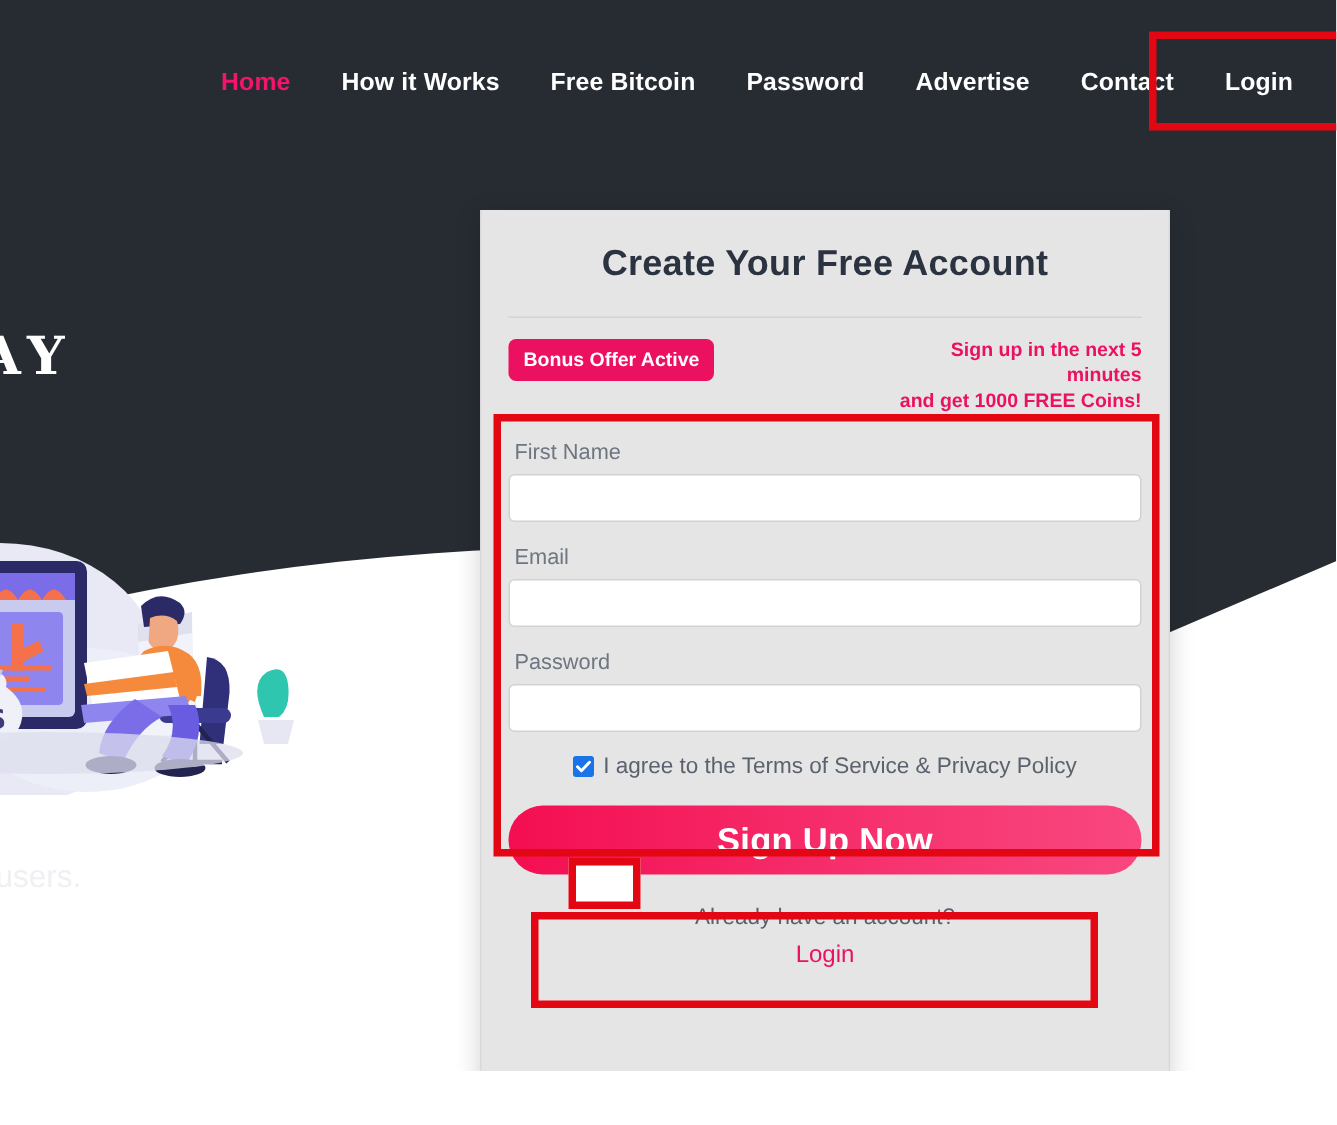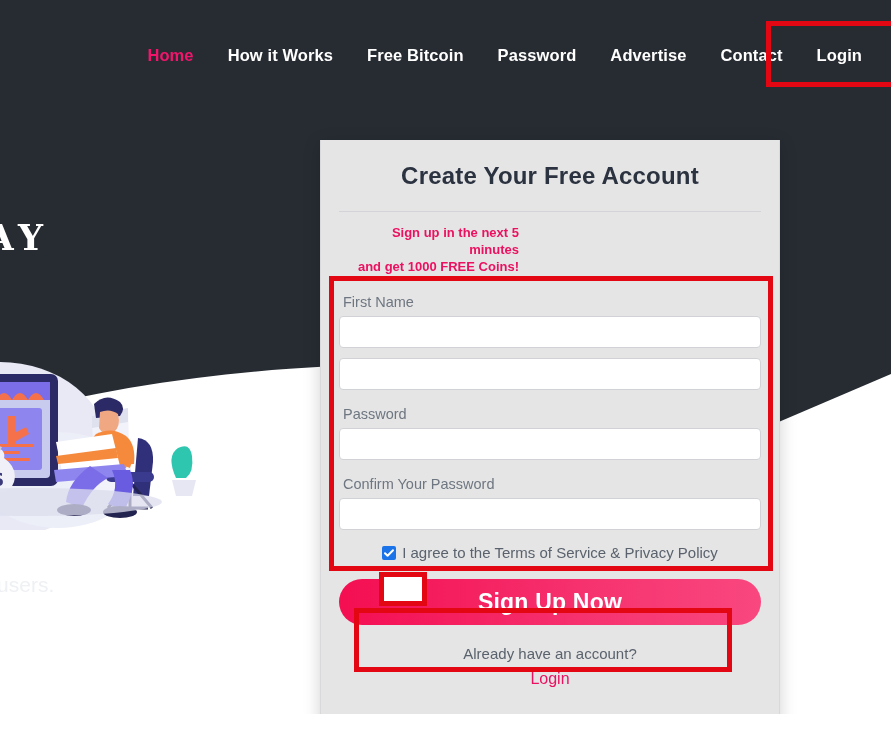--- a/index.html
+++ b/index.html
@@ -394,46 +394,44 @@
     <div>tart earning.</div>
     <div>an 3 million users.</div>
   </div>
 
   <div class="card">
 
     <div class="card-title">Create Your Free Account</div>
     <div class="card-divider"></div>
 
     <div class="promo-row">
+      <div class="badge">Bonus Offer Active</div>
       <div class="promo-text">
         <div>Sign up in the next 5 minutes</div>
         <div>and get 1000 FREE Coins!</div>
       </div>
     </div>
 
     <div class="field-group">
 
       <div class="field">
         <label class="field-label">First Name</label>
         <input class="field-input" type="text" value="" style="">
       </div>
 
       <div class="field">
+        <label class="field-label">Email</label>
         <input class="field-input" type="text" value="" style="">
       </div>
 
       <div class="field">
         <label class="field-label">Password</label>
         <input class="field-input" type="password" value="" style="">
       </div>
 
-      <div class="field">
-        <label class="field-label">Confirm Your Password</label>
-        <input class="field-input" type="password" value="" style="">
-      </div>
 
     </div>
 
     <div class="terms-row">
       <div class="cb">
         <svg width="12" height="12" viewBox="0 0 12 12">
           <path d="M2 6.2 L4.6 8.8 L10 3.2" stroke="#ffffff" stroke-width="2" fill="none" stroke-linecap="round" stroke-linejoin="round"></path>
         </svg>
       </div>
       <span class="terms-text">I agree to the Terms of Service &amp; Privacy Policy</span>

